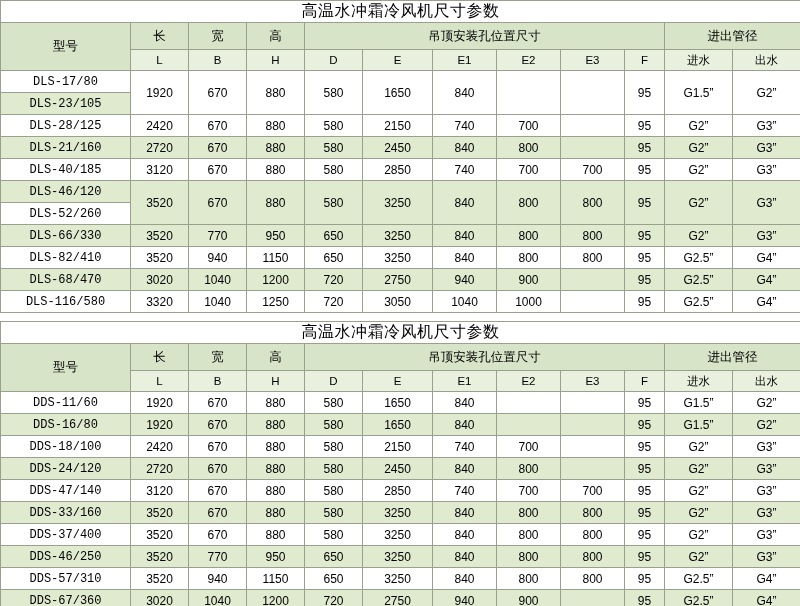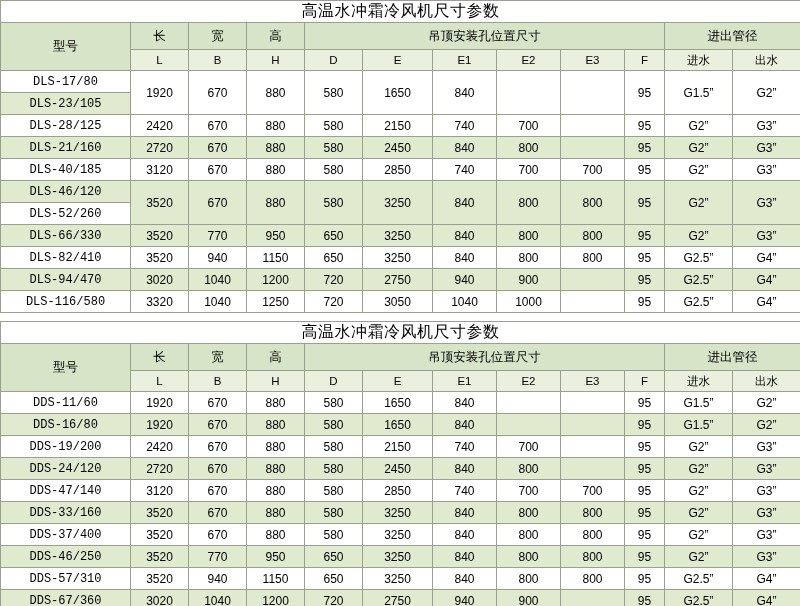--- a/index.html
+++ b/index.html
@@ -223,21 +223,21 @@
               <td class="num">650</td>
               <td class="num">3250</td>
               <td class="num">840</td>
               <td class="num">800</td>
               <td class="num">800</td>
               <td class="num">95</td>
               <td class="num">G2.5”</td>
               <td class="num">G4”</td>
             </tr>
             <tr class="row-even">
-              <td class="model-cell">DLS-94/470</td>
+              <td class="model-cell">DLS-68/470</td>
               <td class="num">3020</td>
               <td class="num">1040</td>
               <td class="num">1200</td>
               <td class="num">720</td>
               <td class="num">2750</td>
               <td class="num">940</td>
               <td class="num">900</td>
               <td class="num"></td>
               <td class="num">95</td>
               <td class="num">G2.5”</td>
@@ -324,21 +324,21 @@
               <td class="num">580</td>
               <td class="num">1650</td>
               <td class="num">840</td>
               <td class="num"></td>
               <td class="num"></td>
               <td class="num">95</td>
               <td class="num">G1.5”</td>
               <td class="num">G2”</td>
             </tr>
             <tr class="row-odd">
-              <td class="model-cell">DDS-19/200</td>
+              <td class="model-cell">DDS-18/100</td>
               <td class="num">2420</td>
               <td class="num">670</td>
               <td class="num">880</td>
               <td class="num">580</td>
               <td class="num">2150</td>
               <td class="num">740</td>
               <td class="num">700</td>
               <td class="num"></td>
               <td class="num">95</td>
               <td class="num">G2”</td>

